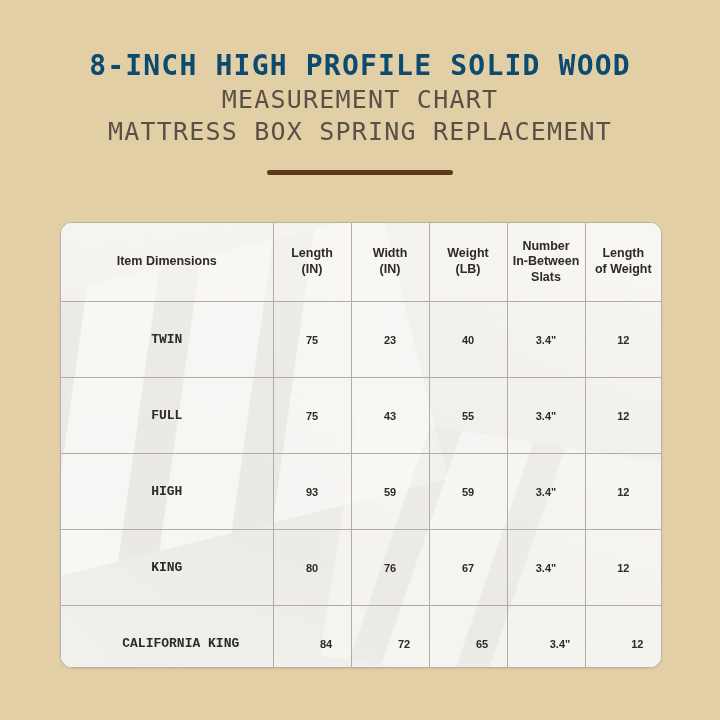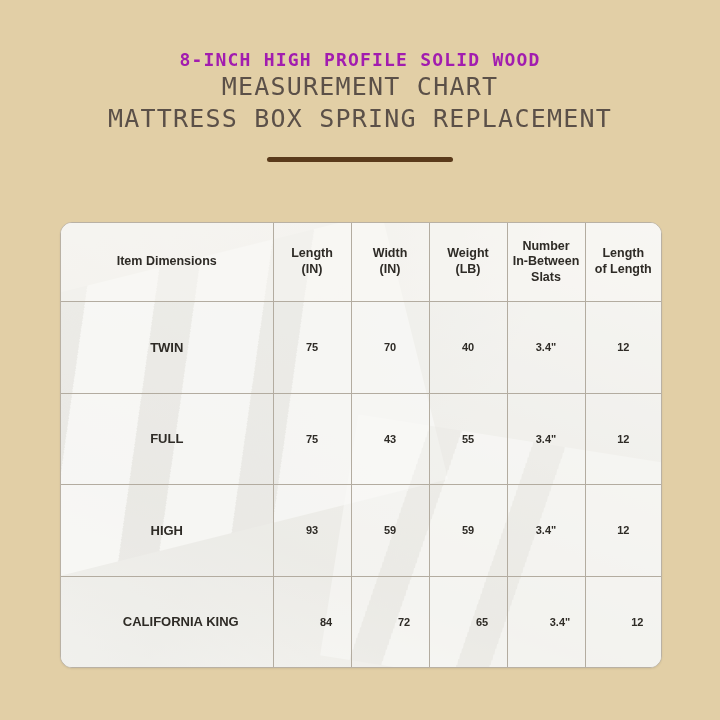--- a/index.html
+++ b/index.html
@@ -25,23 +25,23 @@
     padding-top: 48px;
     text-align: center;
   }
   .title-line {
     font-family: "DejaVu Sans Mono", monospace;
     color: #4a3d2f;
     letter-spacing: 1.2px;
     line-height: 1.28;
   }
   .title-line-1 {
-    font-size: 18px;
+    font-size: 28px;
     font-weight: bold;
-    color: #a21caf;
+    color: #0c4a6e;
   }
   .title-line-2,
   .title-line-3 {
     font-size: 25px;
     font-weight: normal;
     color: #5b5048;
   }
 
   .title-rule {
     width: 186px;
@@ -117,20 +117,21 @@
     height: 78px;
     font-size: 12.5px;
     line-height: 1.25;
     background: rgba(247,246,243,0.80);
   }
   table.chart tbody td {
     height: 75px;
   }
   table.chart tbody td.label {
     font-size: 13px;
+    font-family: Liberation Mono, monospace;
   }
   
   table.chart tr > *:first-child { border-left: 0; }
   table.chart tr > *:last-child  { border-right: 0; }
   table.chart thead tr > *       { border-top: 0; }
   table.chart tbody tr:last-child > * { border-bottom: 0; padding-left: 30px; }
 
   .col-item  { width: 212px; }
   .col-num   { width: 78px; }
   .col-space { width: 78px; }
@@ -174,29 +175,29 @@
             <div>Weight</div>
             <div>(LB)</div>
           </th>
           <th>
             <div>Number</div>
             <div>In-Between</div>
             <div>Slats</div>
           </th>
           <th>
             <div>Length</div>
-            <div>of Length</div>
+            <div>of Weight</div>
           </th>
         </tr>
       </thead>
       <tbody>
         <tr>
           <td class="label">TWIN</td>
           <td>75</td>
-          <td>70</td>
+          <td>23</td>
           <td>40</td>
           <td>3.4"</td>
           <td>12</td>
         </tr>
         <tr>
           <td class="label">FULL</td>
           <td>75</td>
           <td>43</td>
           <td>55</td>
           <td>3.4"</td>
@@ -204,20 +205,28 @@
         </tr>
         <tr>
           <td class="label">HIGH</td>
           <td>93</td>
           <td>59</td>
           <td>59</td>
           <td>3.4"</td>
           <td>12</td>
         </tr>
         <tr>
+          <td class="label">KING</td>
+          <td>80</td>
+          <td>76</td>
+          <td>67</td>
+          <td>3.4"</td>
+          <td>12</td>
+        </tr>
+        <tr>
           <td class="label">CALIFORNIA KING</td>
           <td>84</td>
           <td>72</td>
           <td>65</td>
           <td>3.4"</td>
           <td>12</td>
         </tr>
       </tbody>
     </table>
   </div>

